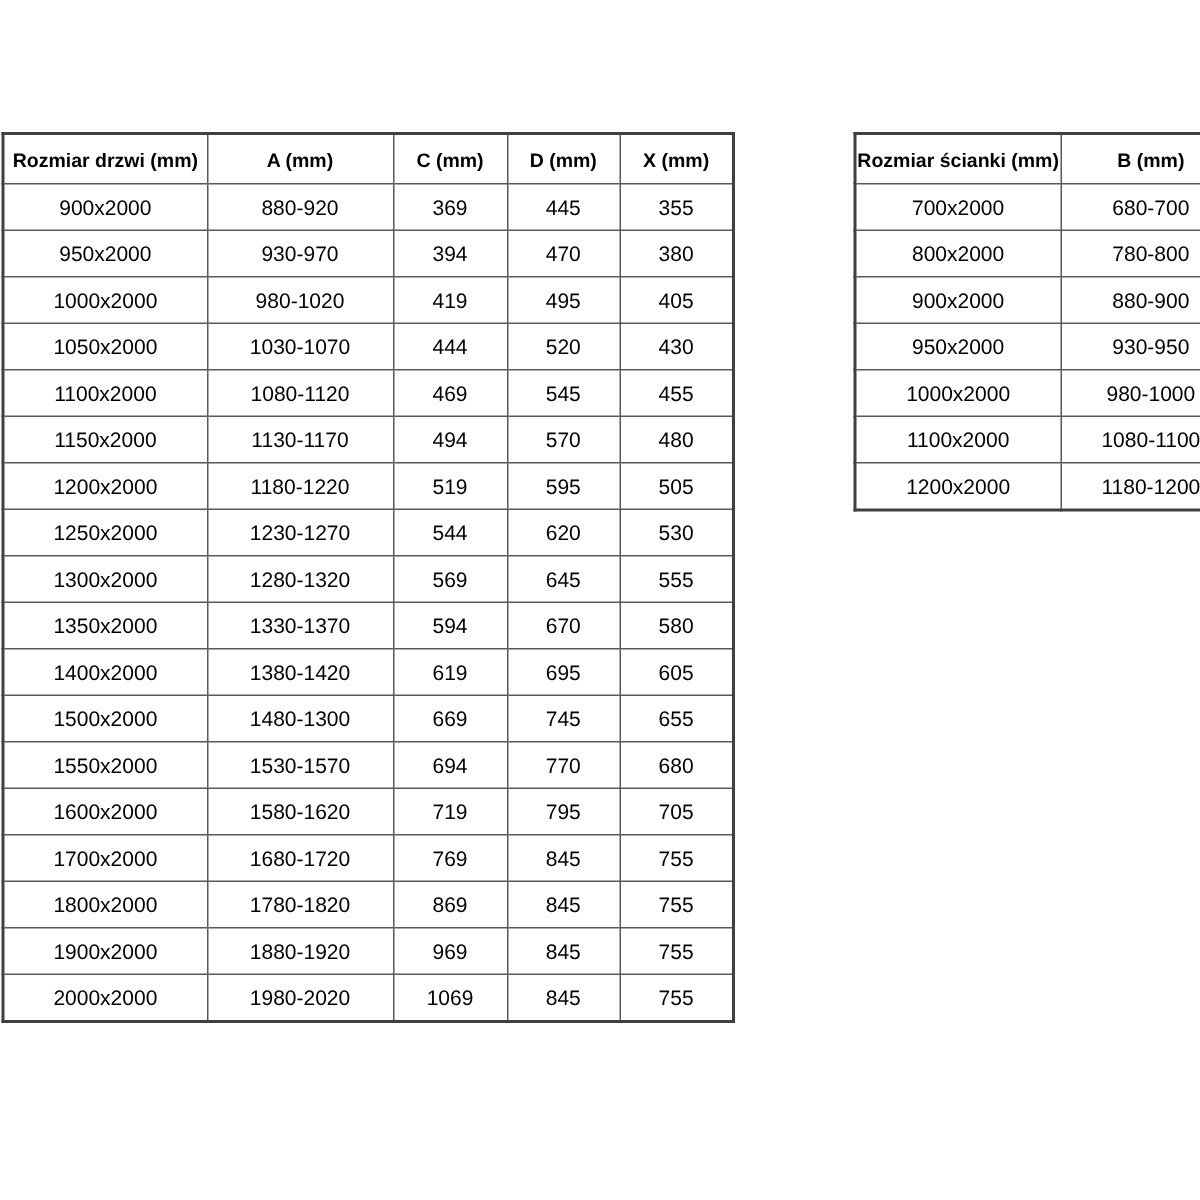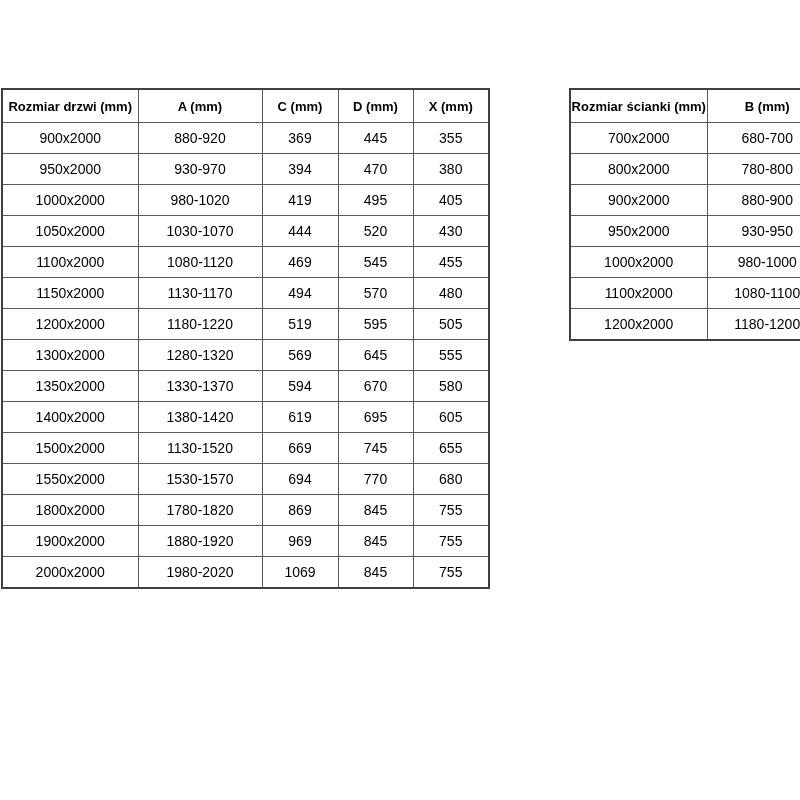--- a/index.html
+++ b/index.html
@@ -126,20 +126,27 @@
           <td>480</td>
         </tr>
         <tr>
           <td>1200x2000</td>
           <td>1180-1220</td>
           <td>519</td>
           <td>595</td>
           <td>505</td>
         </tr>
         <tr>
+          <td>1250x2000</td>
+          <td>1230-1270</td>
+          <td>544</td>
+          <td>620</td>
+          <td>530</td>
+        </tr>
+        <tr>
           <td>1300x2000</td>
           <td>1280-1320</td>
           <td>569</td>
           <td>645</td>
           <td>555</td>
         </tr>
         <tr>
           <td>1350x2000</td>
           <td>1330-1370</td>
           <td>594</td>
@@ -148,31 +155,45 @@
         </tr>
         <tr>
           <td>1400x2000</td>
           <td>1380-1420</td>
           <td>619</td>
           <td>695</td>
           <td>605</td>
         </tr>
         <tr>
           <td>1500x2000</td>
-          <td>1130-1520</td>
+          <td>1480-1300</td>
           <td>669</td>
           <td>745</td>
           <td>655</td>
         </tr>
         <tr>
           <td>1550x2000</td>
           <td>1530-1570</td>
           <td>694</td>
           <td>770</td>
           <td>680</td>
+        </tr>
+        <tr>
+          <td>1600x2000</td>
+          <td>1580-1620</td>
+          <td>719</td>
+          <td>795</td>
+          <td>705</td>
+        </tr>
+        <tr>
+          <td>1700x2000</td>
+          <td>1680-1720</td>
+          <td>769</td>
+          <td>845</td>
+          <td>755</td>
         </tr>
         <tr>
           <td>1800x2000</td>
           <td>1780-1820</td>
           <td>869</td>
           <td>845</td>
           <td>755</td>
         </tr>
         <tr>
           <td>1900x2000</td>

